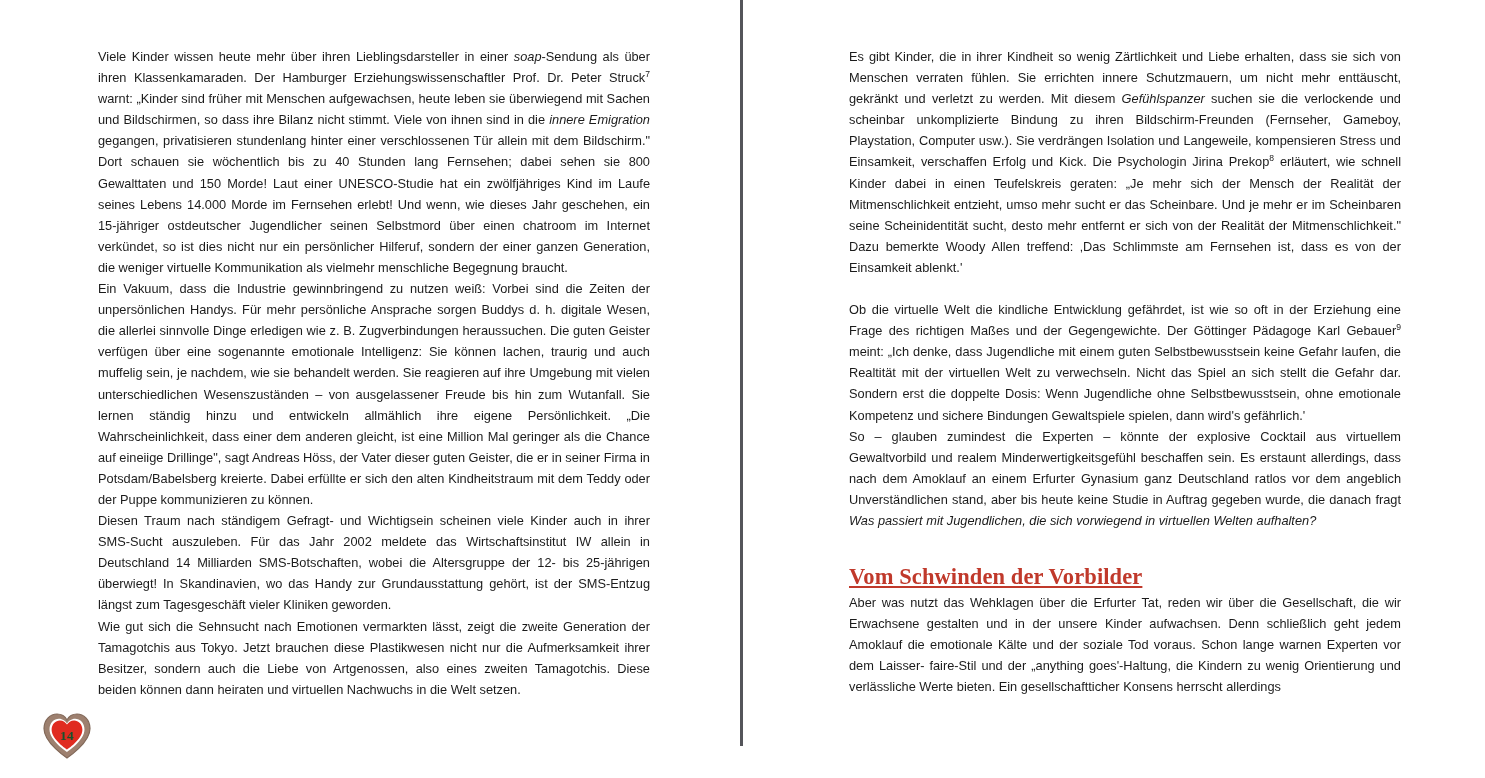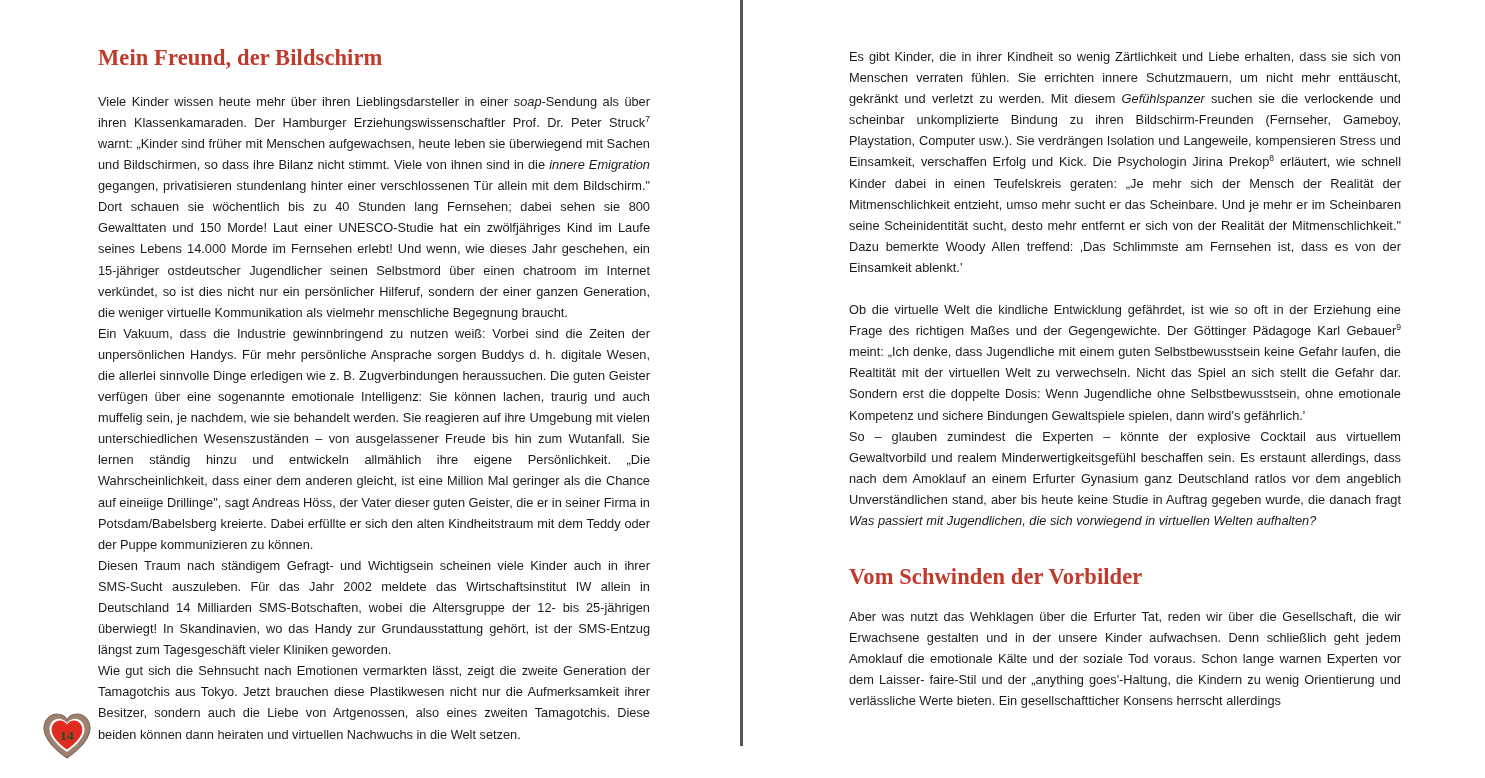--- a/index.html
+++ b/index.html
@@ -51,21 +51,21 @@
     font-family: "Liberation Serif", serif;
     font-weight: bold;
     font-size: 22.5px;
     line-height: 1.1;
     color: #c0392b;
     letter-spacing: 0.1px;
     margin: 0;
     padding: 0;
   }
   .heading.first { margin-bottom: 20px; }
-  .heading.second { margin-top: 34px; margin-bottom: 16px; }
+  .heading.second { margin-top: 34px; margin-bottom: 2px; text-decoration: underline; }
 
   
   .para {
     font-family: "Liberation Sans", sans-serif;
     font-size: 13.4px;
     line-height: 21.1px;
     color: #1b1b1b;
     text-align: justify;
     text-justify: inter-word;
     margin: 0;
@@ -117,21 +117,20 @@
     height: 50px;
   }
 </style>
 </head>
 <body>
 
 <div class="spread">
 
   <div class="page page-left">
     <div class="content">
-      <div class="heading first">Mein Freund, der Bildschirm</div>
 
       <p class="para"><span>Viele Kinder wissen heute mehr über ihren Lieblingsdarsteller in einer </span><i>soap</i><span>-Sendung als über ihren Klassenkamaraden. Der Hamburger Erziehungswissenschaftler Prof. Dr. Peter Struck</span><span class="fn">7</span><span> warnt: „Kinder sind früher mit Menschen aufgewachsen, heute leben sie überwiegend mit Sachen und Bildschirmen, so dass ihre Bilanz nicht stimmt. Viele von ihnen sind in die </span><i>innere Emigration</i><span> gegangen, privatisieren stundenlang hinter einer verschlossenen Tür allein mit dem Bildschirm." Dort schauen sie wöchentlich bis zu 40 Stunden lang Fernsehen; dabei sehen sie 800 Gewalttaten und 150 Morde! Laut einer UNESCO-Studie hat ein zwölfjähriges Kind im Laufe seines Lebens 14.000 Morde im Fernsehen erlebt! Und wenn, wie dieses Jahr geschehen, ein 15-jähriger ostdeutscher Jugendlicher seinen Selbstmord über einen chatroom im Internet verkündet, so ist dies nicht nur ein persönlicher Hilferuf, sondern der einer ganzen Generation, die weniger virtuelle Kommunikation als vielmehr menschliche Begegnung braucht.</span></p>
       <p class="para"><span>Ein Vakuum, dass die Industrie gewinnbringend zu nutzen weiß: Vorbei sind die Zeiten der unpersönlichen Handys. Für mehr persönliche Ansprache sorgen Buddys d. h. digitale Wesen, die allerlei sinnvolle Dinge erledigen wie z. B. Zugverbindungen heraussuchen. Die guten Geister verfügen über eine sogenannte emotionale Intelligenz: Sie können lachen, traurig und auch muffelig sein, je nachdem, wie sie behandelt werden. Sie reagieren auf ihre Umgebung mit vielen unterschiedlichen Wesenszuständen – von ausgelassener Freude bis hin zum Wutanfall. Sie lernen ständig hinzu und entwickeln allmählich ihre eigene Persönlichkeit. „Die Wahrscheinlichkeit, dass einer dem anderen gleicht, ist eine Million Mal geringer als die Chance auf eineiige Drillinge", sagt Andreas Höss, der Vater dieser guten Geister, die er in seiner Firma in Potsdam/Babelsberg kreierte. Dabei erfüllte er sich den alten Kindheitstraum mit dem Teddy oder der Puppe kommunizieren zu können.</span></p>
       <p class="para"><span>Diesen Traum nach ständigem Gefragt- und Wichtigsein scheinen viele Kinder auch in ihrer SMS-Sucht auszuleben. Für das Jahr 2002 meldete das Wirtschaftsinstitut IW allein in Deutschland 14 Milliarden SMS-Botschaften, wobei die Altersgruppe der 12- bis 25-jährigen überwiegt! In Skandinavien, wo das Handy zur Grundausstattung gehört, ist der SMS-Entzug längst zum Tagesgeschäft vieler Kliniken geworden.</span></p>
       <p class="para"><span>Wie gut sich die Sehnsucht nach Emotionen vermarkten lässt, zeigt die zweite Generation der Tamagotchis aus Tokyo. Jetzt brauchen diese Plastikwesen nicht nur die Aufmerksamkeit ihrer Besitzer, sondern auch die Liebe von Artgenossen, also eines zweiten Tamagotchis. Diese beiden können dann heiraten und virtuellen Nachwuchs in die Welt setzen.</span></p>
     </div>
 
     <div class="page-badge badge-left">
       <svg viewBox="0 0 52 50">
         <path d="M26 47 C 26 47, 3 32, 3 17.5 C 3 8.5, 9.5 3, 16 3 C 21 3, 24.5 6, 26 9 C 27.5 6, 31 3, 36 3 C 42.5 3, 49 8.5, 49 17.5 C 49 32, 26 47, 26 47 Z" fill="#8d6b57" stroke="#6d4f3d" stroke-width="1.2" opacity="0.85"></path>

